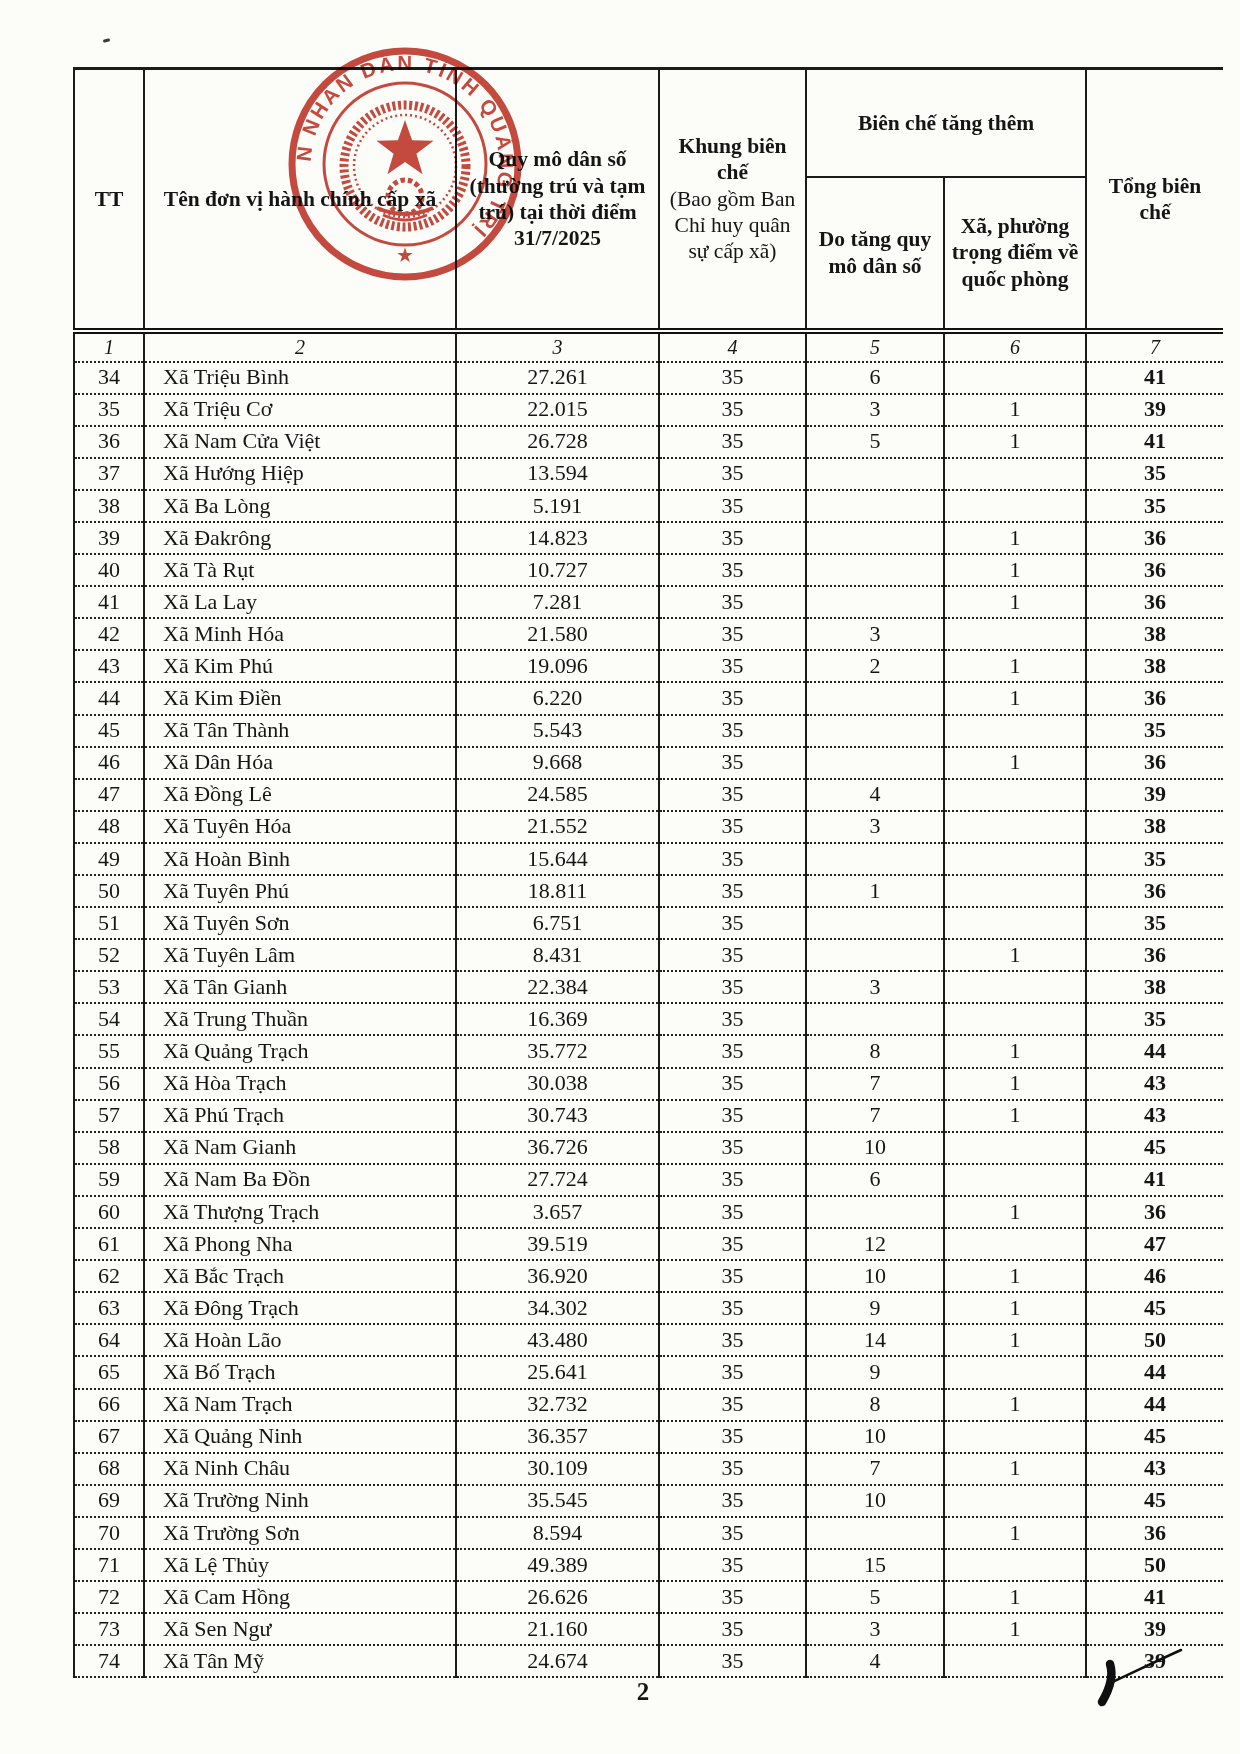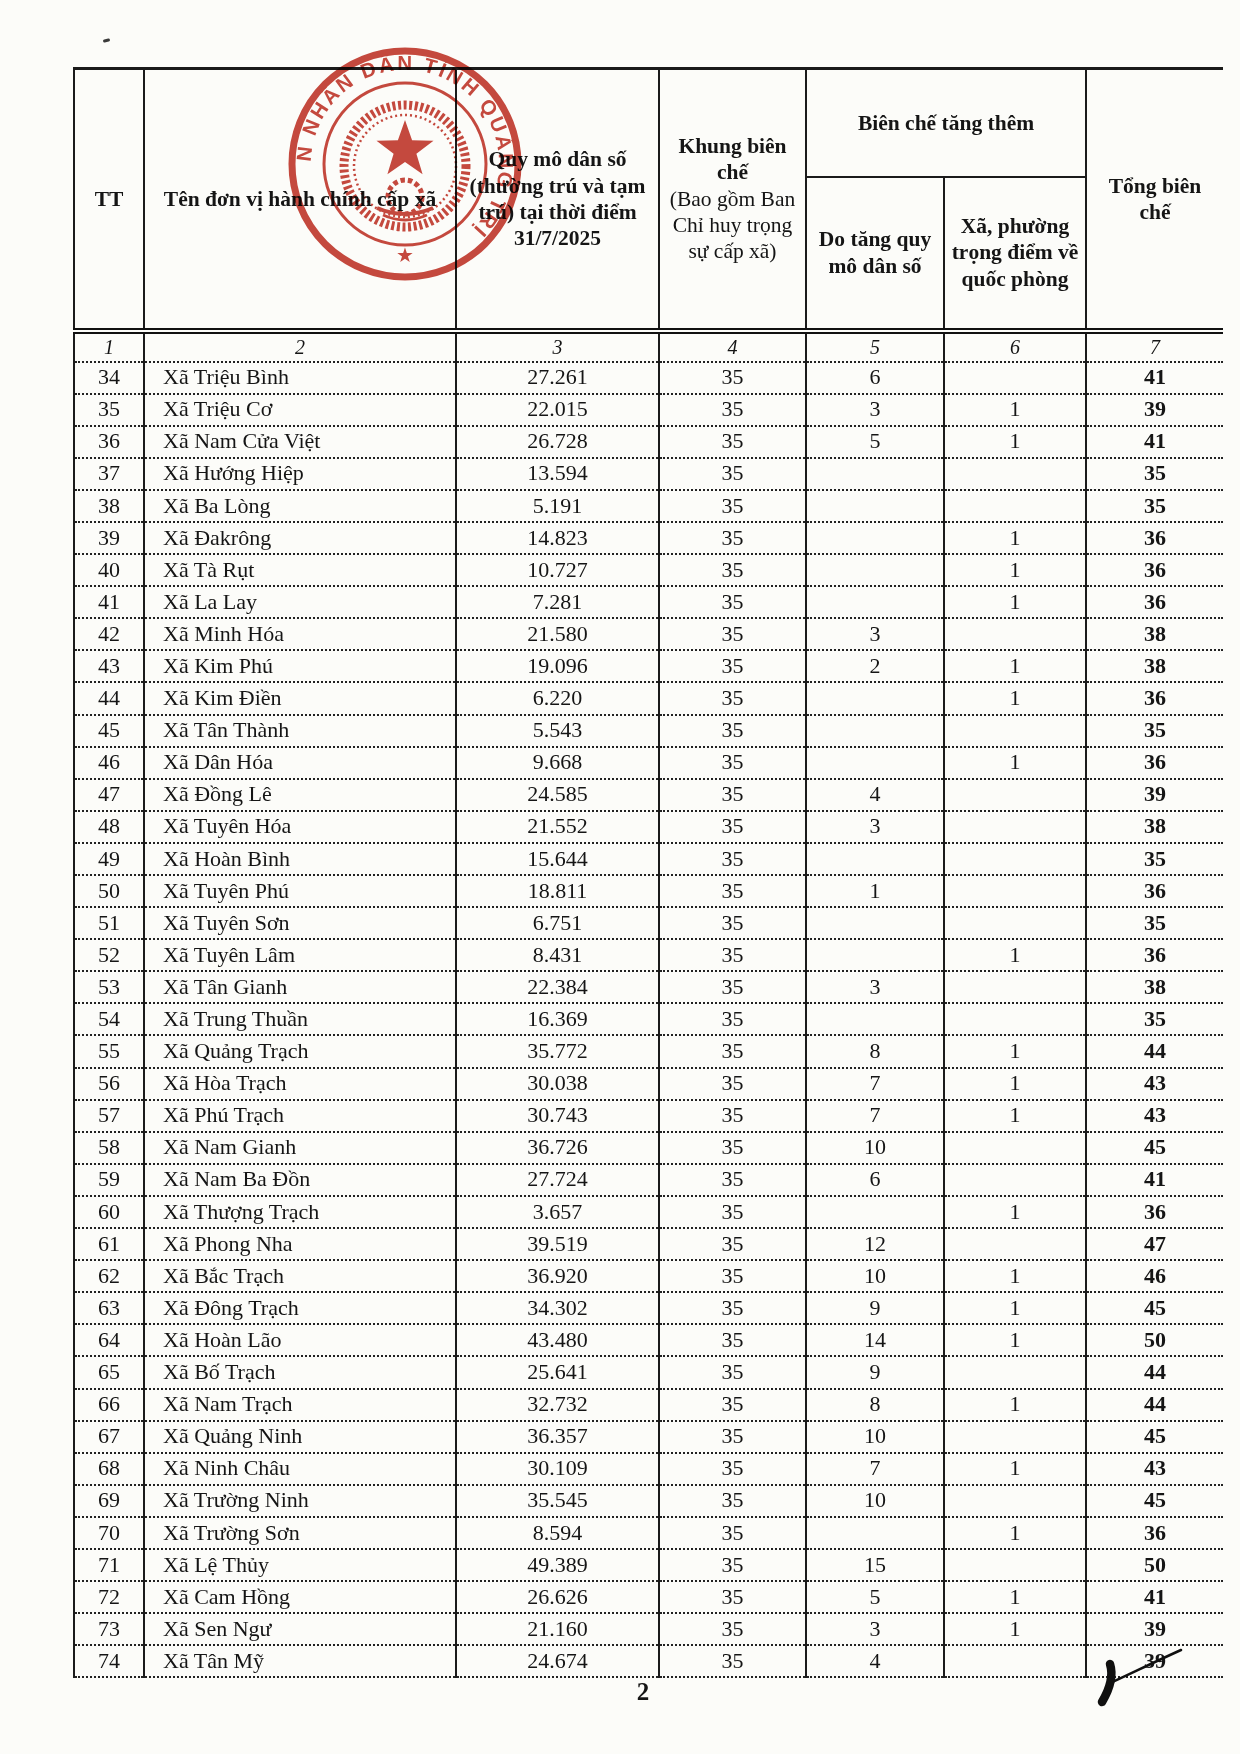--- a/index.html
+++ b/index.html
@@ -108,21 +108,21 @@
         <col style="width:142px">
       <col style="width:137px">
     </colgroup>
     <thead>
       <tr class="hrow-a">
         <th rowspan="2">TT</th>
         <th rowspan="2">Tên đơn vị hành chính cấp xã</th>
         <th rowspan="2">Quy mô dân số (thường trú và tạm trú) tại thời điểm 31/7/2025</th>
         <th rowspan="2">
           <span>Khung biên chế</span>
-          <span class="hnote">(Bao gồm Ban Chỉ huy trọng sự cấp xã)</span>
+          <span class="hnote">(Bao gồm Ban Chỉ huy quân sự cấp xã)</span>
         </th>
         <th colspan="2" class="span-head">Biên chế tăng thêm</th>
         <th rowspan="2">Tổng biên chế</th>
       </tr>
       <tr class="hrow-b">
         <th>Do tăng quy mô dân số</th>
         <th>Xã, phường trọng điểm về quốc phòng</th>
       </tr>
       <tr class="colnums">
           <td class="c1">1</td>

